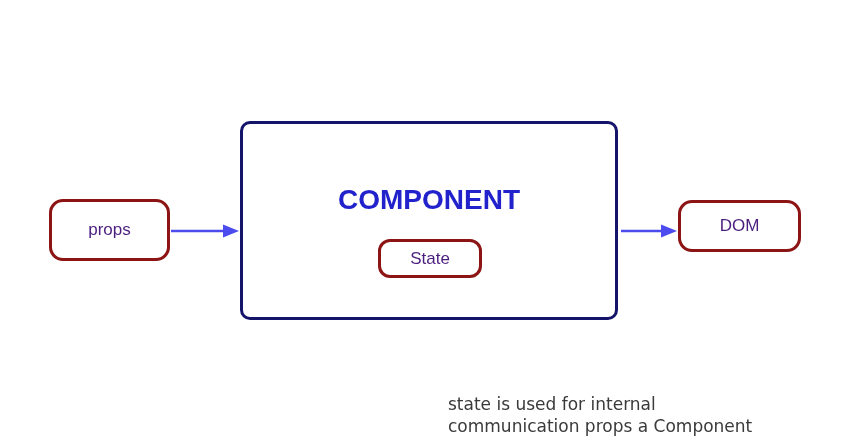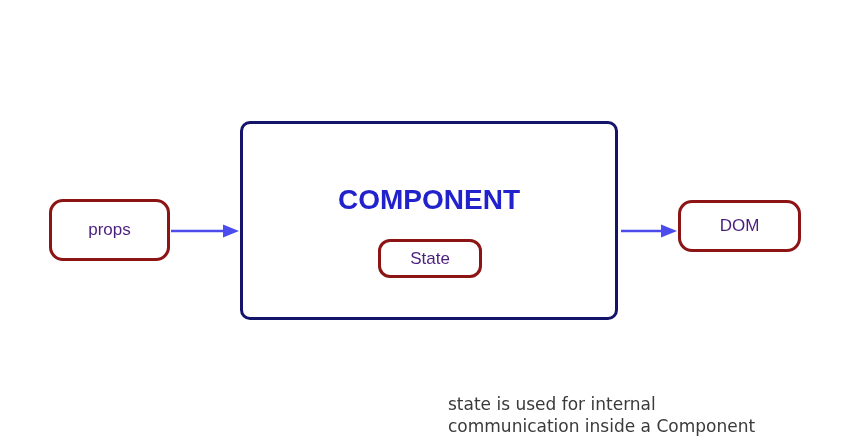--- a/index.html
+++ b/index.html
@@ -96,16 +96,16 @@
     <line x1="1" y1="15" x2="43" y2="15"></line>
     <polygon points="41,8.5 57,15 41,21.5"></polygon>
   </svg>
 
   <div class="box red-box dom-box">
     <span>DOM</span>
   </div>
 
   <div class="caption">
     <div>state is used for internal</div>
-    <div>communication inside a Component</div>
+    <div>communication props a Component</div>
   </div>
 
 </div>
 
 </body></html>

